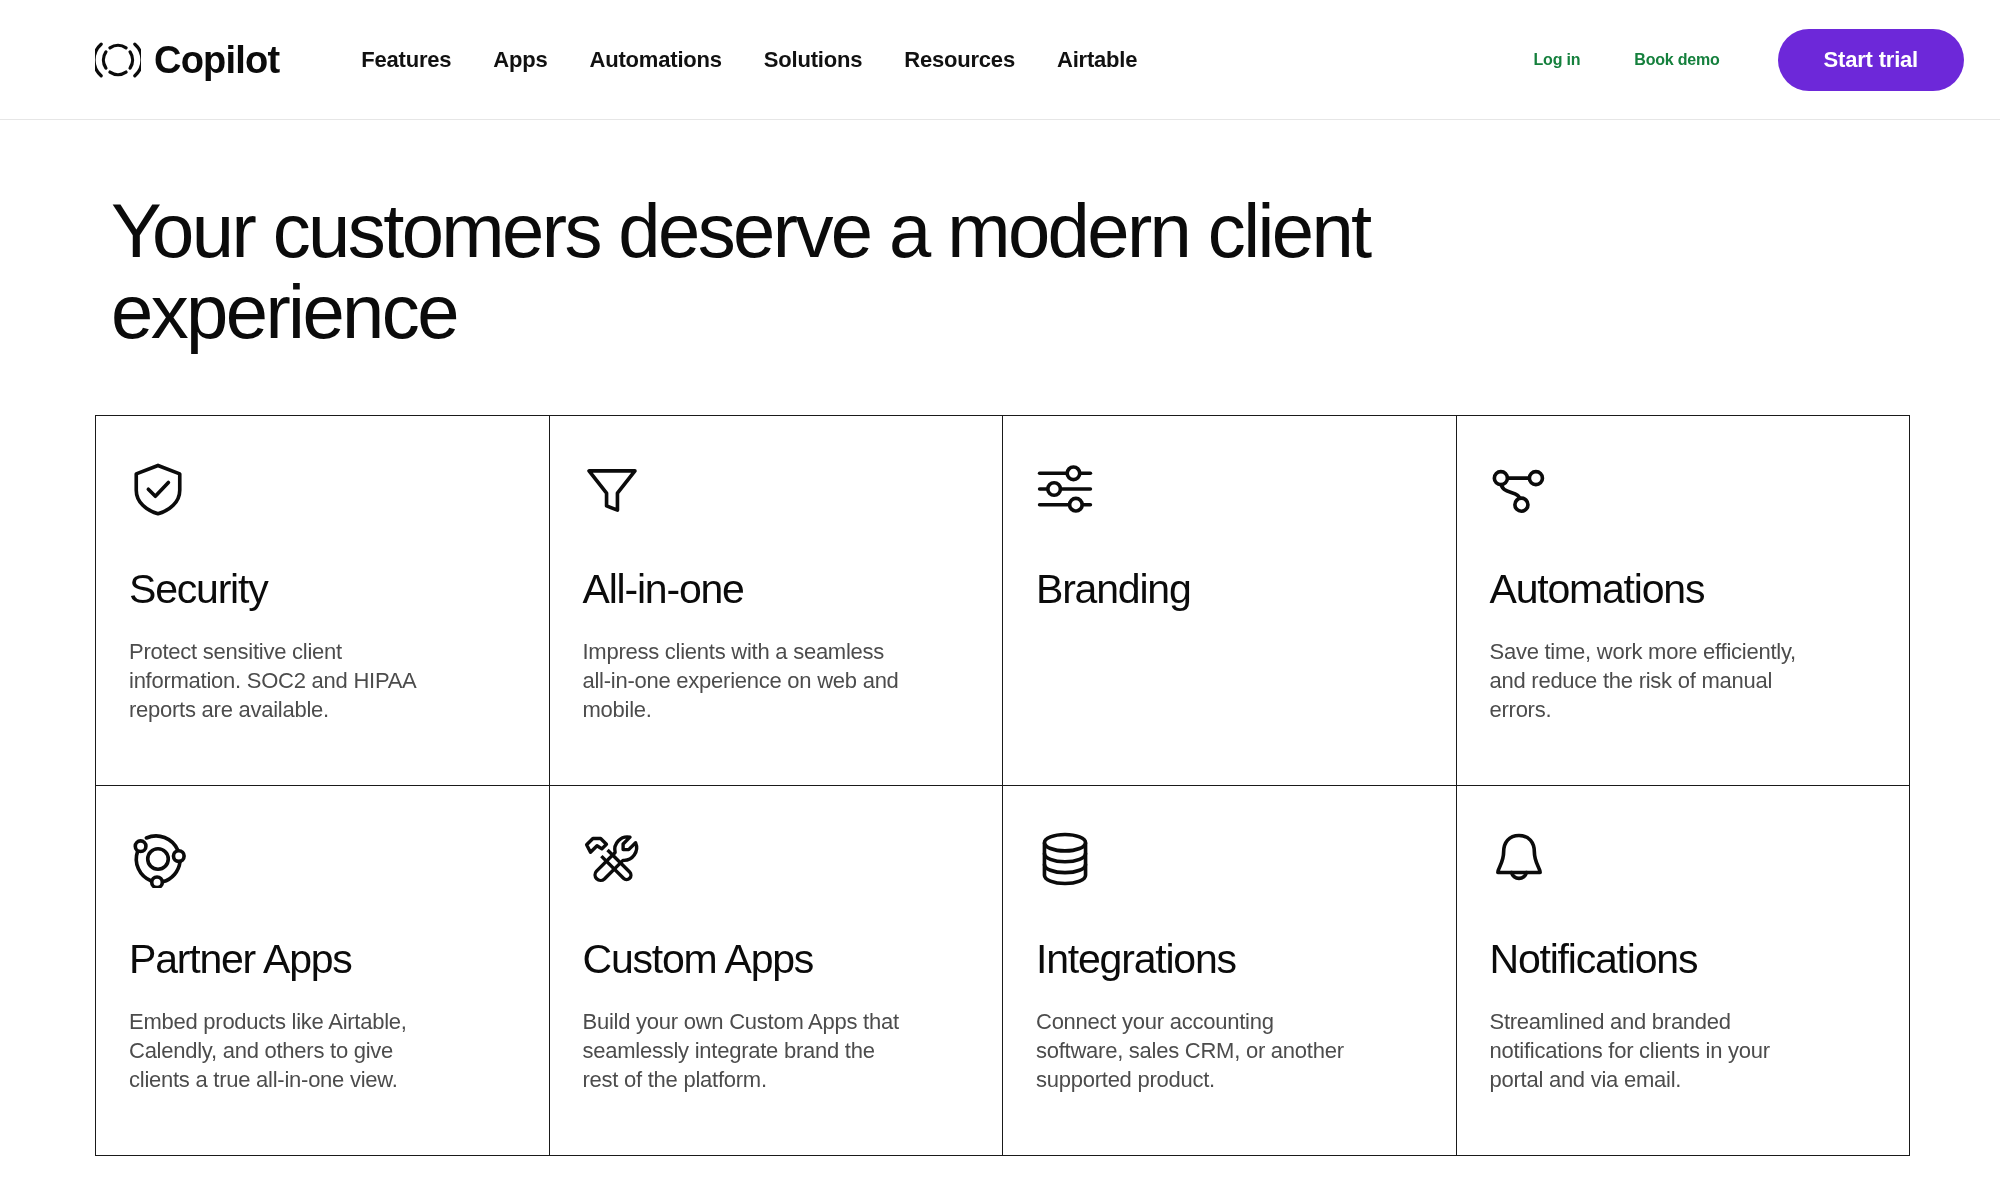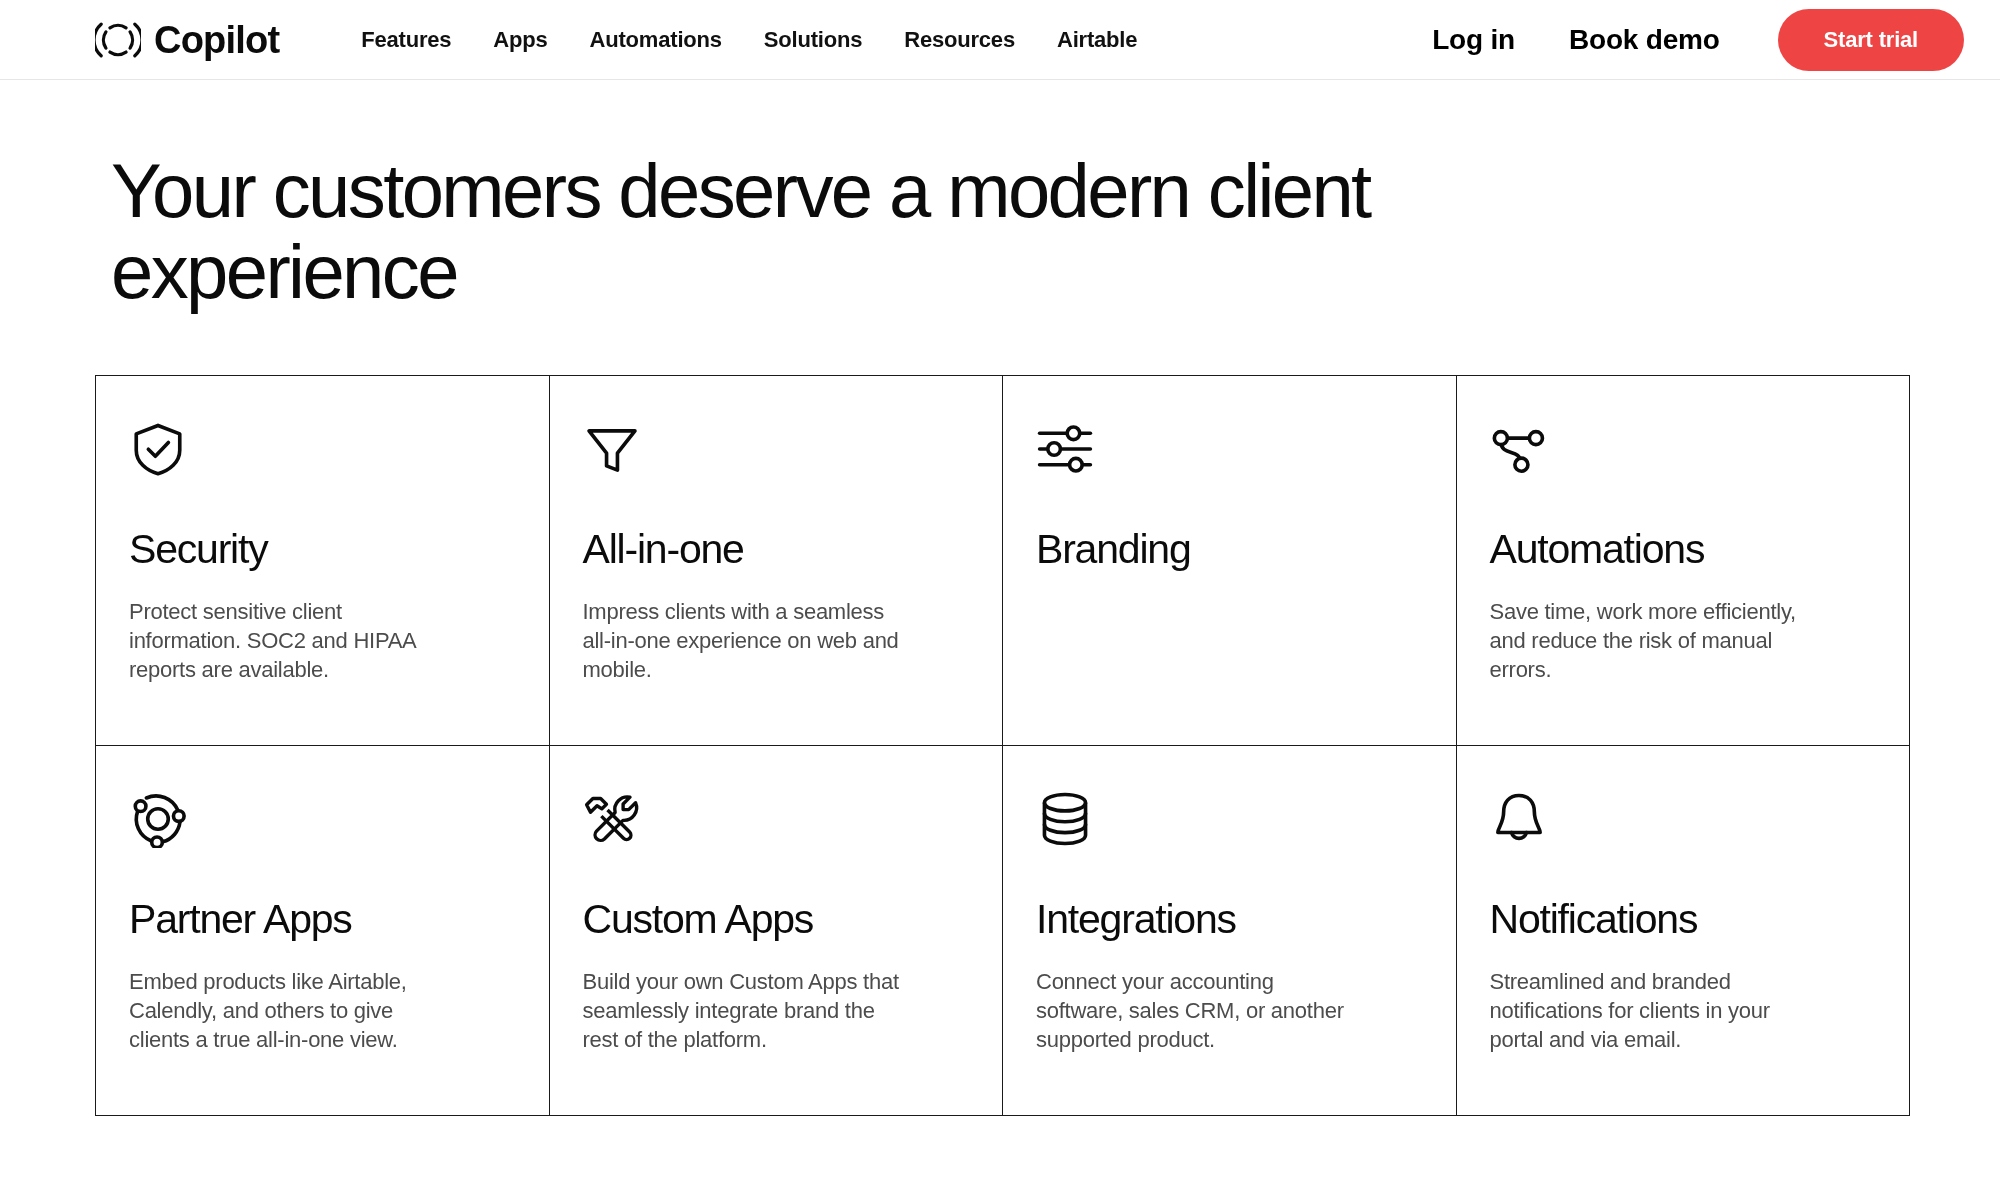--- a/index.html
+++ b/index.html
@@ -7,21 +7,21 @@
   html, body {
     width: 2000px;
     height: 1191px;
     background: #ffffff;
     font-family: "Liberation Sans", sans-serif;
     -webkit-font-smoothing: antialiased;
   }
 
   
   .site-header {
-    height: 80px;
+    height: 120px;
     border-bottom: 1px solid #e6e6e6;
     display: flex;
     align-items: center;
     padding: 0 36px 0 95px;
     background: #ffffff;
     justify-content: flex-end;
   }
 
   .brand {
     display: flex;
@@ -57,30 +57,30 @@
     cursor: pointer;
   }
 
   .header-actions {
     margin-left: auto;
     display: flex;
     align-items: center;
     gap: 54px;
   }
   .action-link {
-    font-size: 28px;
+    font-size: 16px;
     font-weight: 600;
-    color: #000000;
+    color: #15803d;
     text-decoration: none;
     letter-spacing: -0.2px;
     white-space: nowrap;
     cursor: pointer;
   }
   .cta-button {
-    background: #ef4444;
+    background: #6d28d9;
     color: #ffffff;
     font-family: inherit;
     font-size: 22px;
     font-weight: 700;
     letter-spacing: -0.2px;
     border: none;
     border-radius: 999px;
     height: 62px;
     padding: 0 46px;
     cursor: pointer;

